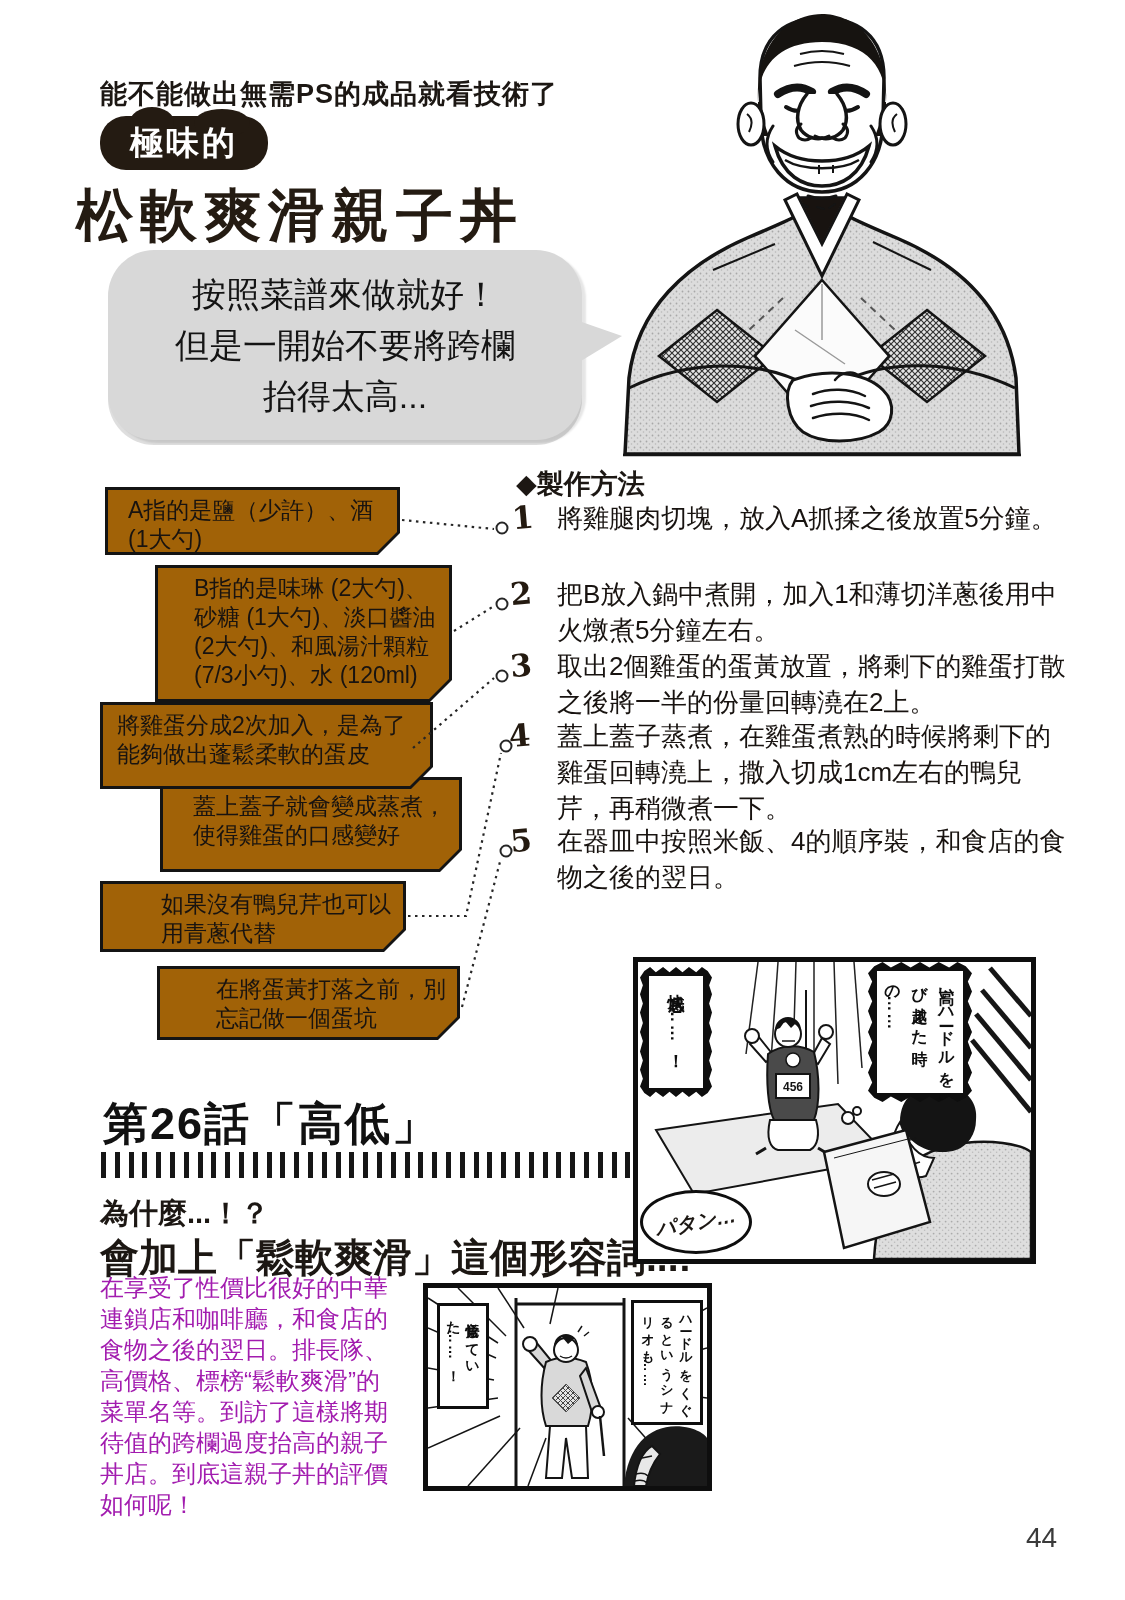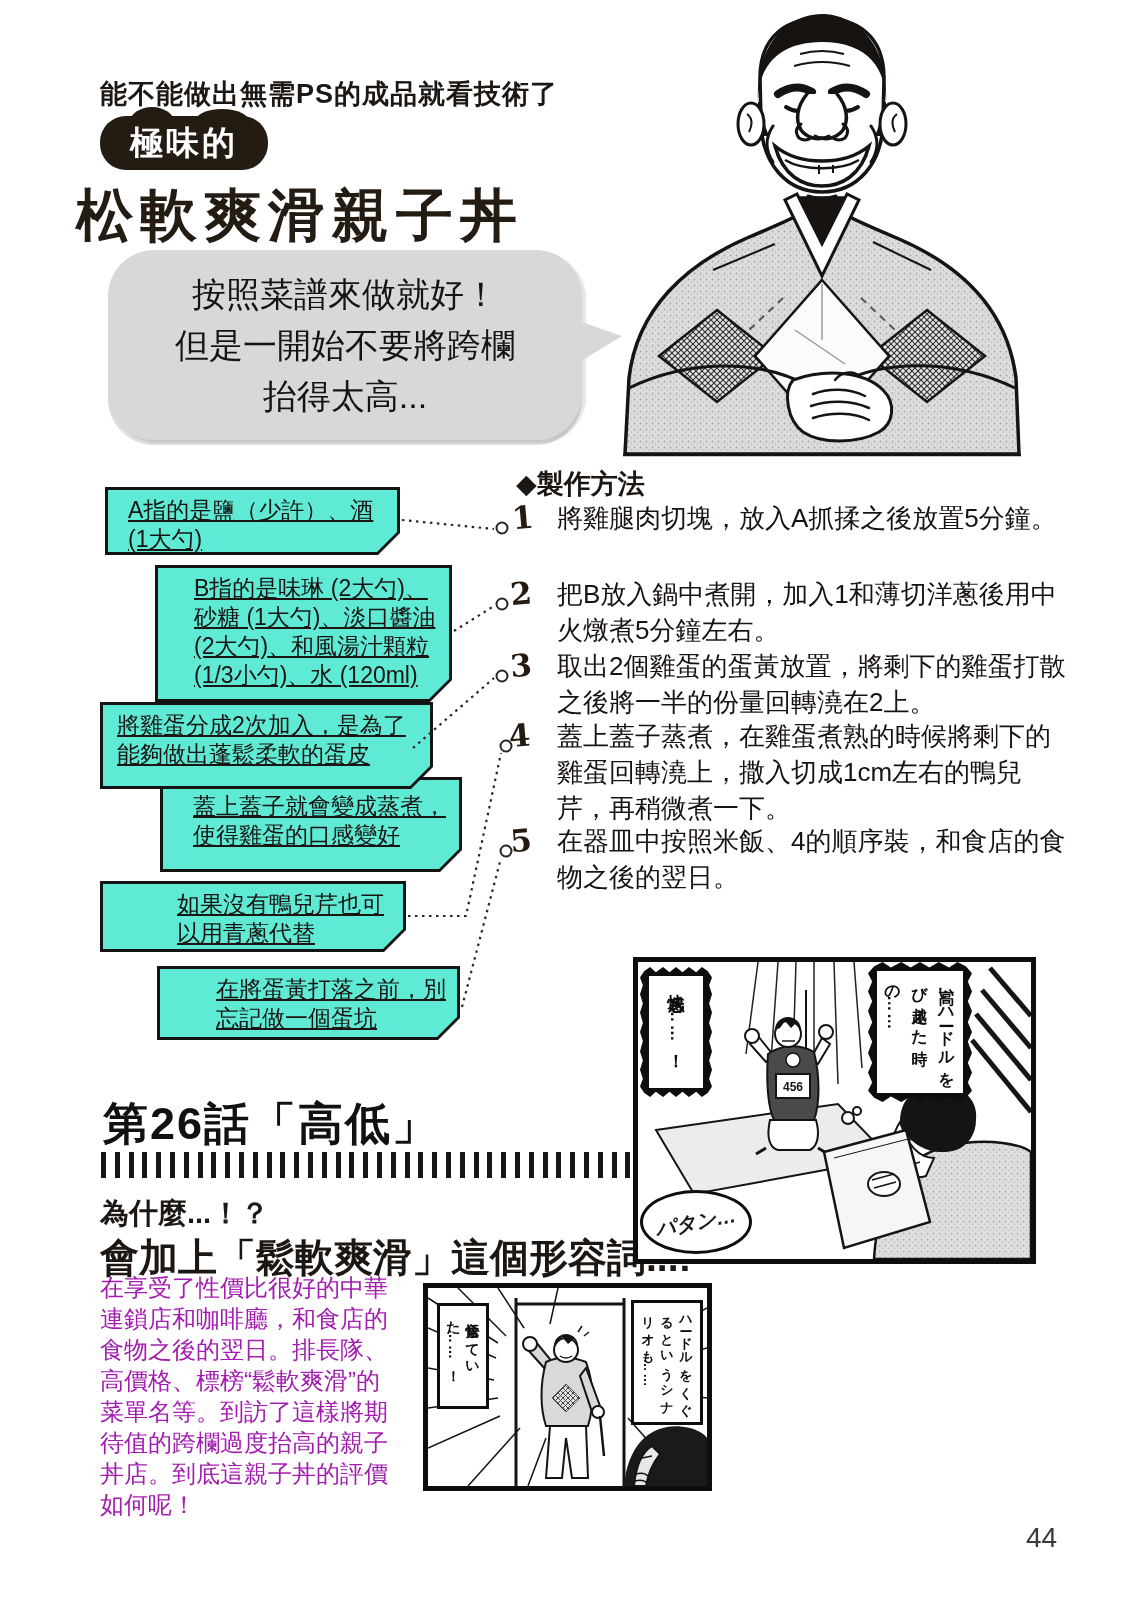--- a/index.html
+++ b/index.html
@@ -33,22 +33,22 @@
   
   .method-title{left:516px;top:466px;font-size:27px;font-weight:800;}
   .step{position:absolute;left:512px;display:flex;gap:17px;}
   .step .num{font-family:"DejaVu Serif","Liberation Serif",serif;font-weight:900;font-size:31px;
              color:#241a10;transform:rotate(-5deg);width:28px;flex:none;line-height:34px;}
   .step p{margin:0;width:510px;font-size:26px;line-height:36px;font-weight:500;word-break:break-all;color:#181310;}
 
   
   .note{position:absolute;background:#141414;
         clip-path:polygon(0 0,100% 0,100% calc(100% - 22px),calc(100% - 22px) 100%,0 100%);}
-  .note .in{position:absolute;inset:3px;background:#5eead4;
-        clip-path:polygon(0 0,100% 0,100% calc(100% - 20px),calc(100% - 20px) 100%,0 100%);text-decoration:underline;}
+  .note .in{position:absolute;inset:3px;background:#a16207;
+        clip-path:polygon(0 0,100% 0,100% calc(100% - 20px),calc(100% - 20px) 100%,0 100%);}
   .note .in span{display:block;font-size:23px;line-height:29px;font-weight:500;color:#181310;
         padding-top:6px;word-break:break-all;}
 
   
   .ep-title{left:103px;top:1094px;font-size:45px;font-weight:900;letter-spacing:2px;color:#111;}
   .ticks{left:101px;top:1152px;width:531px;height:26px;
          background:repeating-linear-gradient(90deg,#161616 0 5px,transparent 5px 13.8px);}
   .hook1{left:100px;top:1194px;font-size:29px;font-weight:800;}
   .hook2{left:100px;top:1231px;font-size:39px;font-weight:800;}
   .ep-body{left:100px;top:1272px;width:300px;font-size:24px;line-height:31px;font-weight:500;
@@ -174,36 +174,36 @@
     <p>在器皿中按照米飯、4的順序裝，和食店的食物之後的翌日。</p>
   </div>
 
   <div class="note" style="left:105px;top:487px;width:295px;height:68px;z-index:2">
     <div class="in">
         <span style="padding-left:20px;padding-right:8px">A指的是鹽（少許）、酒 (1大勺)</span>
       </div>
   </div>
   <div class="note" style="left:155px;top:565px;width:297px;height:137px;z-index:2">
     <div class="in">
-        <span style="padding-left:36px;padding-right:8px">B指的是味琳 (2大勺)、砂糖 (1大勺)、淡口醬油 (2大勺)、和風湯汁顆粒 (1/3小勺)、水 (120ml)</span>
+        <span style="padding-left:36px;padding-right:8px">B指的是味琳 (2大勺)、砂糖 (1大勺)、淡口醬油 (2大勺)、和風湯汁顆粒 (7/3小勺)、水 (120ml)</span>
       </div>
   </div>
   <div class="note" style="left:100px;top:702px;width:333px;height:87px;z-index:3">
     <div class="in">
         <span style="padding-left:14px;padding-right:8px">將雞蛋分成2次加入，是為了能夠做出蓬鬆柔軟的蛋皮</span>
       </div>
   </div>
   <div class="note" style="left:160px;top:777px;width:302px;height:95px;z-index:2">
     <div class="in">
         <span style="padding-left:30px;padding-right:8px;padding-top:12px">蓋上蓋子就會變成蒸煮，使得雞蛋的口感變好</span>
       </div>
   </div>
   <div class="note" style="left:100px;top:881px;width:306px;height:71px;z-index:3">
     <div class="in">
-        <span style="padding-left:74px;padding-right:6px">如果沒有鴨兒芹也可以用青蔥代替</span>
+        <span style="padding-left:58px;padding-right:6px">如果沒有鴨兒芹也可以用青蔥代替</span>
       </div>
   </div>
   <div class="note" style="left:157px;top:966px;width:303px;height:74px;z-index:2">
     <div class="in">
         <span style="padding-left:56px;padding-right:6px">在將蛋黃打落之前，別忘記做一個蛋坑</span>
       </div>
   </div>
 
   <svg class="abs" style="left:0;top:0;pointer-events:none;z-index:4" width="1125" height="1600" viewBox="0 0 1125 1600">
     <g stroke="#262626" stroke-width="2.2" stroke-dasharray="2.5 4.5" fill="none">

